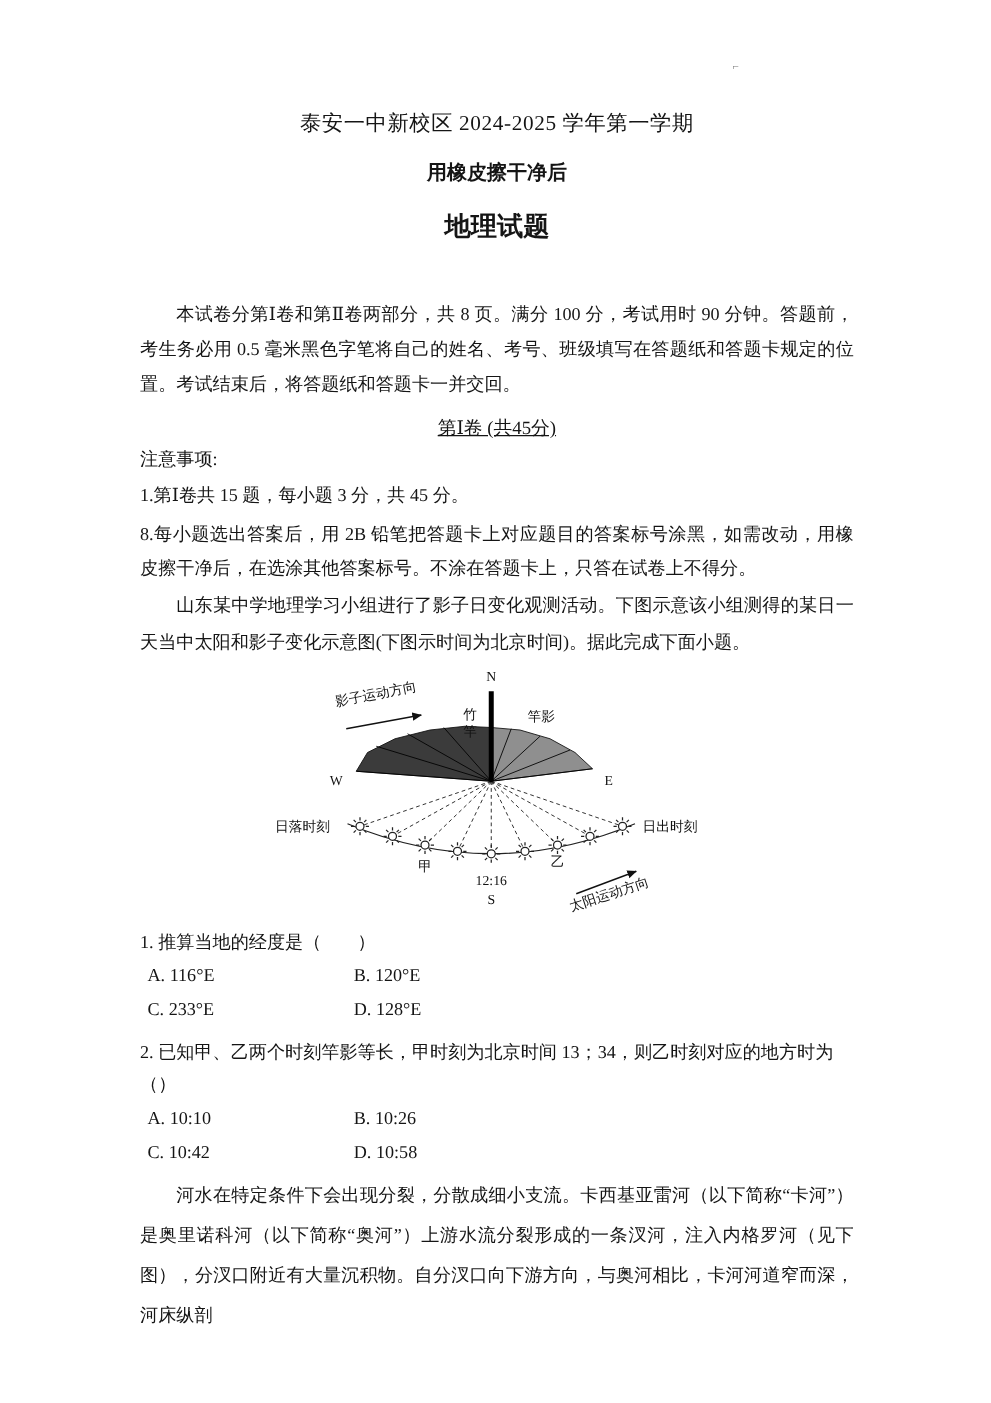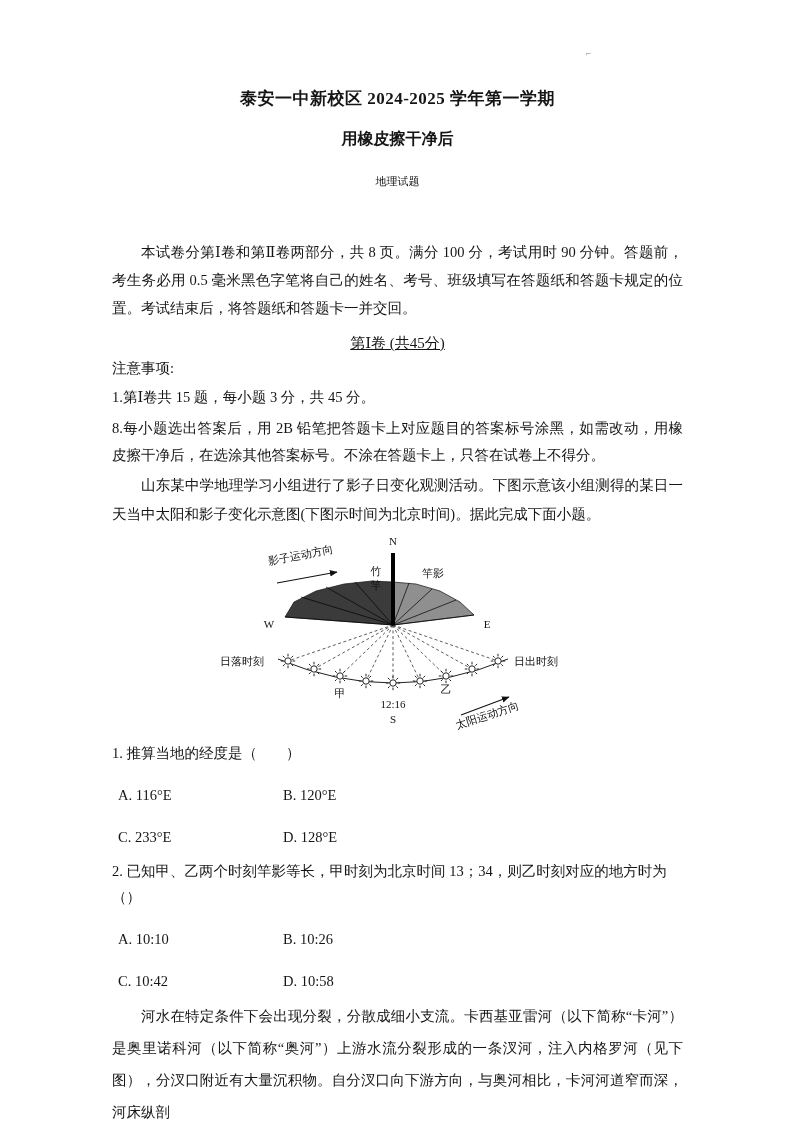--- a/index.html
+++ b/index.html
@@ -11,35 +11,35 @@
     padding:88px 110px 0 112px;
     font-family:"Liberation Serif","DejaVu Serif",serif;
     font-size:14.5px;
     color:#151515;
   }
   .corner {
     position:absolute; left:586px; top:48px;
     font-size:9px; color:#777;
   }
   .titles { text-align:center; }
-  .t1 { font-size:17px; font-weight:bold; line-height:22px; letter-spacing:.5px; }
+  .t1 { font-size:17px; font-weight:normal; line-height:22px; letter-spacing:.5px; }
   .t2 { font-size:16px; font-weight:bold; line-height:22px; margin-top:18px; }
-  .t3 { font-size:11px; font-weight:normal; line-height:22px; margin-top:20px; }
+  .t3 { font-size:21px; font-weight:bold; line-height:22px; margin-top:20px; }
   .intro { margin-top:46px; line-height:28px; text-indent:2em; text-align:justify; }
   .sec-title { text-align:center; font-size:15px; line-height:26px; margin-top:8px;text-decoration:underline; }
   .notes-label { line-height:24px; }
   .note { margin-top:4px; line-height:27px; text-align:justify; }
   .passage { text-align:justify; text-indent:2em; }
   .p1 { margin-top:2px; line-height:29px; }
   .p2 { margin-top:6px; line-height:32px; }
   .figure-wrap { width:470px; margin:0 auto; }
   svg text { font-family:"Liberation Serif","DejaVu Serif",serif; fill:#111; font-size:11px; }
   .q-stem { margin-top:2px; line-height:26px; }
   .question + .question .q-stem { margin-top:8px; }
-  .opts { display:flex; margin-top:16px; line-height:26px; padding-left:6px; }
+  .opts { display:flex; margin-top:1px; line-height:26px; padding-left:6px; }
   .opt:first-child { width:165px; }
 </style>
 </head>
 <body>
 
 <div class="page">
 
   <span class="corner">⌐</span>
 
   <div class="titles">

